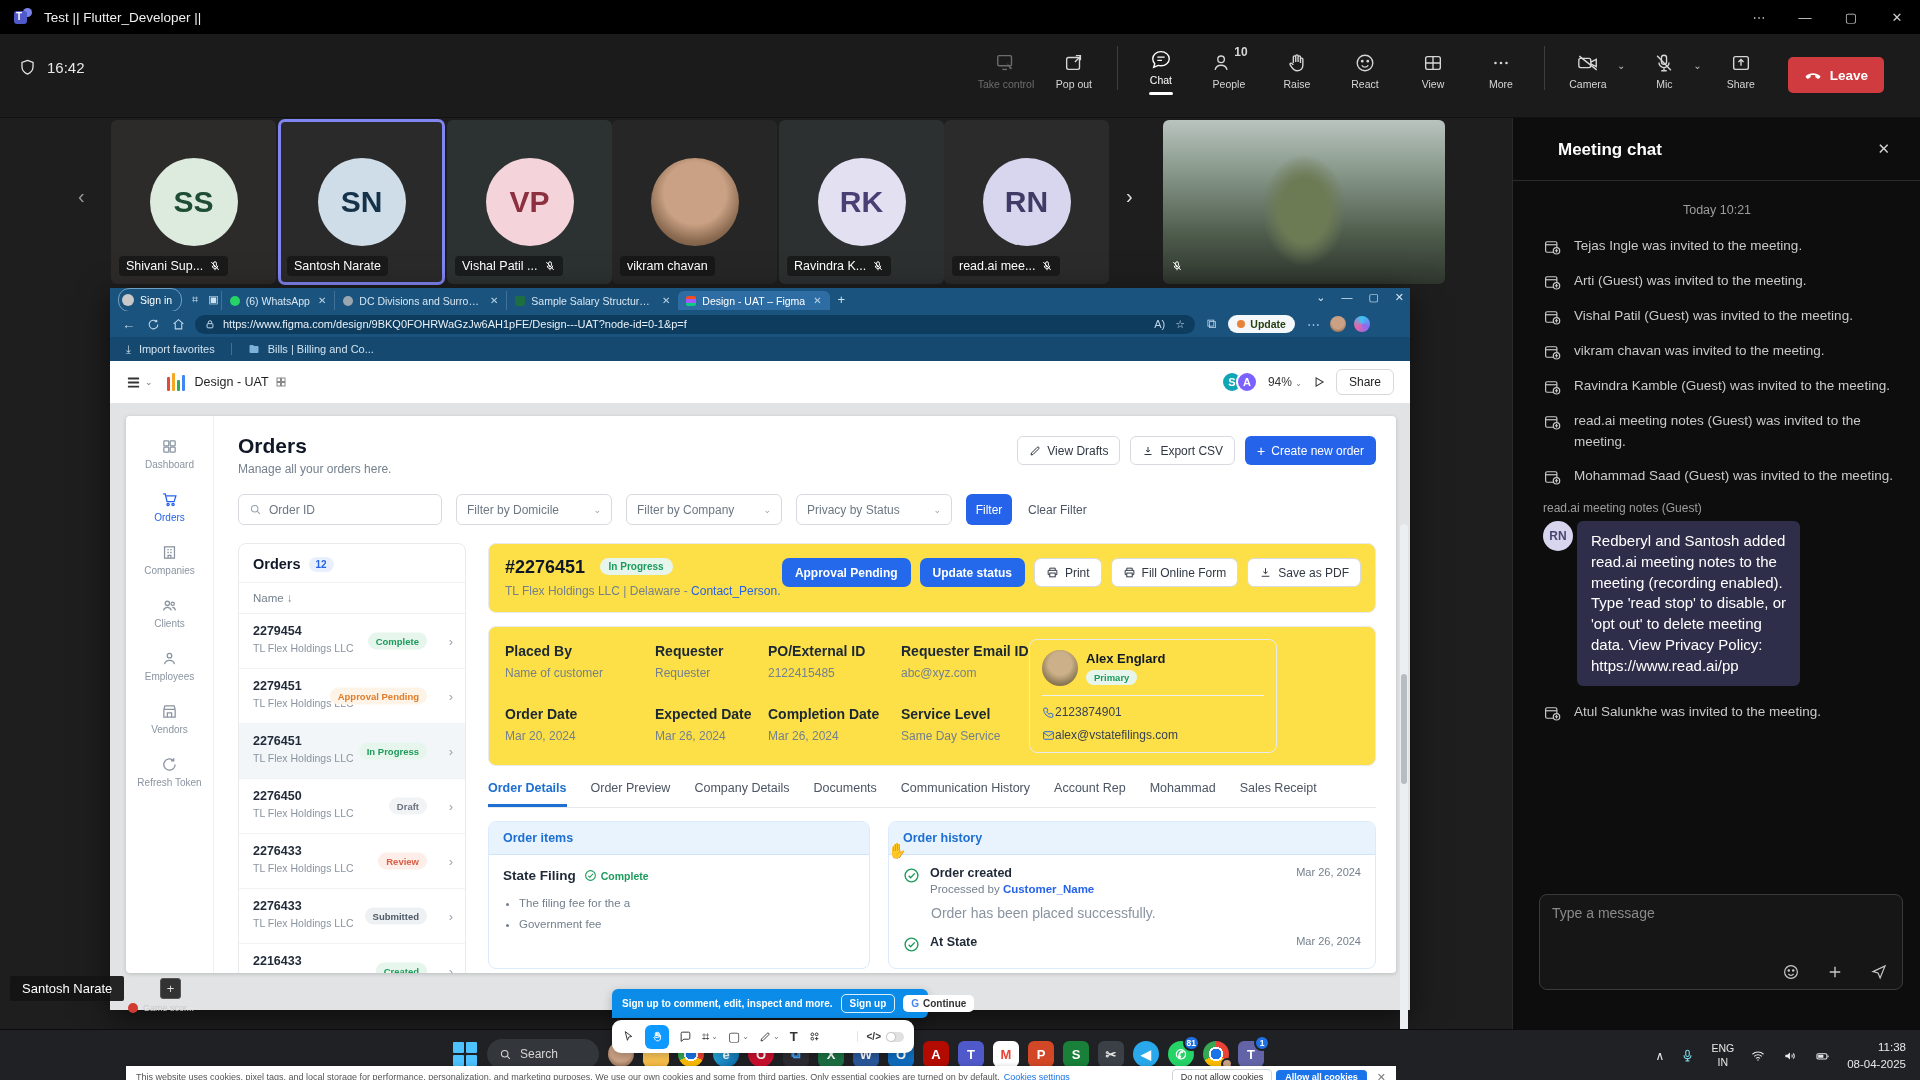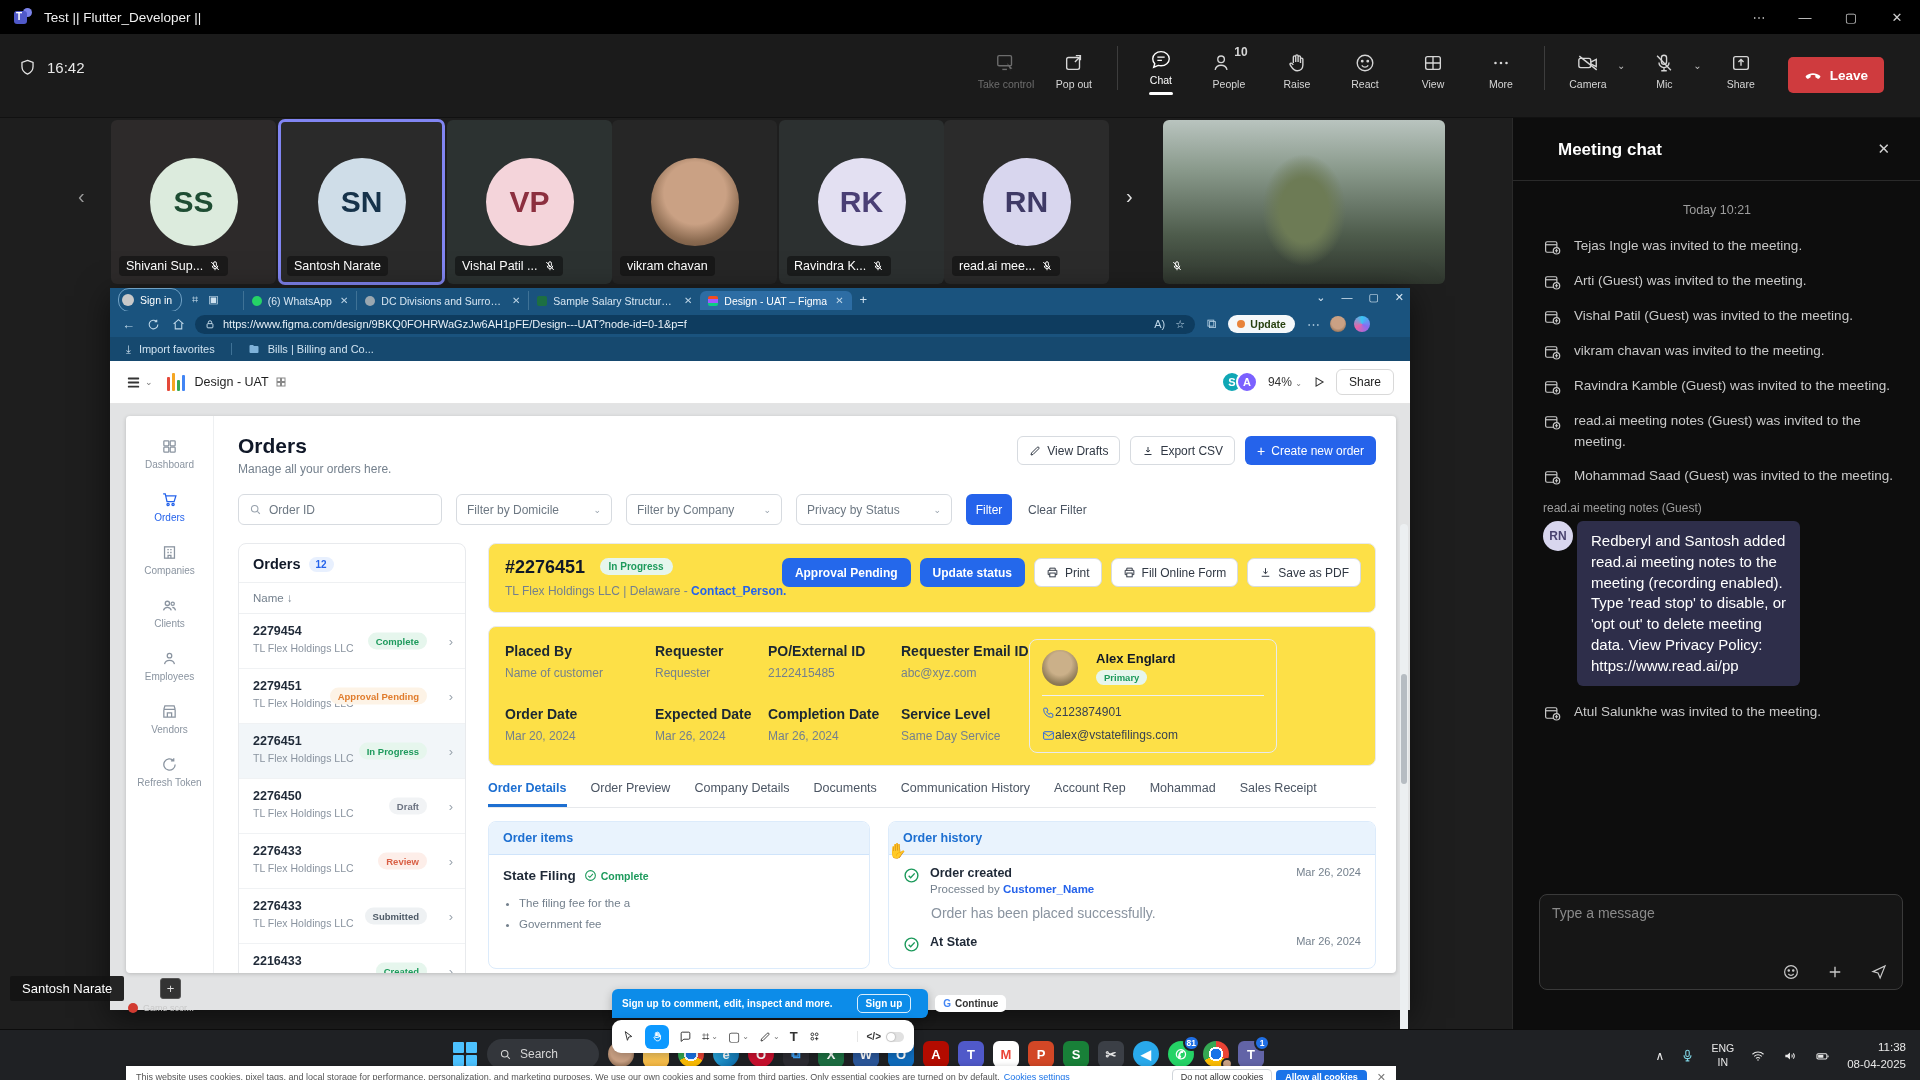--- a/index.html
+++ b/index.html
@@ -120,30 +120,30 @@
   .red    { color:#d95f45; background:#fdeee9; }
   .gray   { color:#6b7280; background:#f1f3f5; }
   .slate  { color:#4e5a66; background:#eef1f3; }
   .orow .chev { position:absolute; right:12px; top:50%; transform:translateY(-50%); color:#9aa4ae; font-size:13px; }
   .detail { flex:1; min-width:0; }
   .dpanel { border:1px solid #e8eaed; border-radius:8px; background:#fde047; }
   .dhead { padding:13px 16px 14px; position:relative; }
   .dno { font-size:18px; font-weight:700; color:#101828; display:inline-block; }
   .dstatus { display:inline-block; margin-left:10px; font-size:10px; font-weight:700; color:#1d9a5c; background:#e6f6ed; border-radius:9px; padding:3px 9px; vertical-align:3px; }
   .dsub { margin-top:6px; font-size:12px; color:#74808d; }
-  .dsub b { color:#2563eb; font-weight:700; }
+  .dsub b { color:#2563eb; font-weight:400; }
   .dbtns { position:absolute; right:14px; top:14px; display:flex; gap:9px; }
   .dblue { height:29px; background:#2468eb; border-radius:7px; color:#fff; font-size:12px; font-weight:600; display:flex; align-items:center; padding:0 13px; }
   .dout { height:29px; background:#fff; border:1px solid #d7dbe0; border-radius:7px; color:#303844; font-size:12px; display:flex; align-items:center; gap:6px; padding:0 11px; }
   .infocard { margin-top:13px; padding:16px 16px 14px; position:relative; min-height:140px; }
   .igrid { display:grid; grid-template-columns:150px 113px 133px 160px; grid-row-gap:26px; }
   .fld .l { font-size:14px; font-weight:700; color:#1b2733; }
   .fld .v { font-size:12px; color:#74808d; margin-top:7px; }
   .ccard { position:absolute; left:540px; top:12px; width:248px; border:1px solid #e8eaed; border-radius:8px; padding:10px 12px; }
-  .ccard .top { display:flex; gap:18px; align-items:center; border-bottom:1px solid #eef0f2; padding-bottom:9px; }
+  .ccard .top { display:flex; gap:8px; align-items:center; border-bottom:1px solid #eef0f2; padding-bottom:9px; }
   .cav { width:36px; height:36px; border-radius:50%; background:radial-gradient(circle at 50% 38%, #cbb089 0 40%, #8f7b57 70%, #6b5a3e 100%); }
   .cname { font-size:13px; font-weight:700; color:#101828; }
   .cbadge { display:inline-block; margin-top:4px; font-size:9.5px; font-weight:700; color:#1d9a5c; background:#e6f6ed; border-radius:8px; padding:2px 8px; }
   .crow { display:flex; align-items:center; margin-top:9px; font-size:12px; color:#374151; }
   .tabs { margin-top:15px; display:flex; gap:24px; border-bottom:1px solid #e7e9ec; padding-bottom:0; }
   .tab { font-size:12.5px; color:#4b5563; padding-bottom:9px; white-space:nowrap; }
   .tab.active { color:#1d6fd1; font-weight:700; border-bottom:3px solid #1d6fd1; }
   .panels { margin-top:13px; display:flex; gap:18px; }
   .bluepanel { border:1px solid #dcebfb; border-radius:8px; overflow:hidden; }
   .bp-head { background:#e9f3fd; border-bottom:1px solid #cfe4fb; color:#1d6fd1; font-size:12.5px; font-weight:700; padding:9px 14px; }
@@ -156,21 +156,21 @@
   .oh-body { padding:11px 14px; }
   .oh-row { display:flex; gap:10px; }
   .oh-check { flex:0 0 auto; margin-top:1px; }
   .oh-tt { font-size:12.5px; font-weight:700; color:#1f2937; }
   .oh-sub { font-size:11.5px; color:#74808d; margin-top:3px; }
   .oh-sub b { color:#2563eb; font-weight:700; }
   .oh-date { margin-left:auto; font-size:11px; color:#74808d; }
   .oh-desc { font-size:14px; color:#8a94a0; margin:10px 0 14px 28px; }
 
   
-  .signup { left:502px; top:585px; width:316px; height:29px; background:#0c8ce9; border-radius:6px 6px 6px 0; display:flex; align-items:center; gap:24px; padding:0 10px; box-shadow:0 3px 10px rgba(0,0,0,.25); z-index:5; }
+  .signup { left:502px; top:585px; width:316px; height:29px; background:#0c8ce9; border-radius:6px 6px 6px 0; display:flex; align-items:center; gap:8px; padding:0 10px; box-shadow:0 3px 10px rgba(0,0,0,.25); z-index:5; }
   .signup .t { color:#fff; font-size:10px; font-weight:700; white-space:nowrap; }
   .su-btn { border:1px solid rgba(255,255,255,.85); color:#fff; border-radius:5px; font-size:10px; font-weight:700; padding:3px 8px; white-space:nowrap; }
   .co-btn { background:#fff; color:#333; border-radius:5px; font-size:10px; font-weight:700; padding:3px 8px; display:flex; gap:4px; align-items:center; white-space:nowrap; }
   .gg { color:#4285f4; font-weight:700; }
   .figbar { left:502px; top:616px; width:302px; height:33px; background:#fff; border-radius:9px; box-shadow:0 2px 10px rgba(0,0,0,.25); display:flex; align-items:center; gap:10px; padding:0 10px; z-index:5; }
   .figbar .fi { color:#333; font-size:13px; display:flex; align-items:center; gap:2px; }
   .figbar .fi .cv { font-size:8px; color:#777; }
   .handtool { width:24px; height:24px; background:#0d99ff; border-radius:6px; color:#fff; display:flex; align-items:center; justify-content:center; font-size:12px; }
   .devtoggle { margin-left:auto; border-left:1px solid #e5e5e5; padding-left:9px; display:flex; align-items:center; gap:5px; color:#333; font-size:10px; font-weight:700; }
   .knob { width:18px; height:10px; border-radius:6px; background:#e1e1e1; position:relative; }
@@ -441,21 +441,21 @@
 
   <div class="abs browser">
 
     <div class="etabs">
       <div class="eprofile">
           <span class="pav"></span>
           <span>Sign in</span>
         </div>
       <span class="eicon">⌗</span>
       <span class="eicon">▣</span>
-      <div class="etab" style="margin-left:24px;">
+      <div class="etab" style="margin-left:2px;">
         <span class="fav" style="background:#25d366;"></span>
         <span class="tx">(6) WhatsApp</span>
           <span class="x">✕</span>
       </div>
       <div class="etab">
         <span class="fav" style="background:#9aa7b0;"></span>
         <span class="tx">DC Divisions and Surroundings</span>
           <span class="x">✕</span>
       </div>
       <div class="etab">

